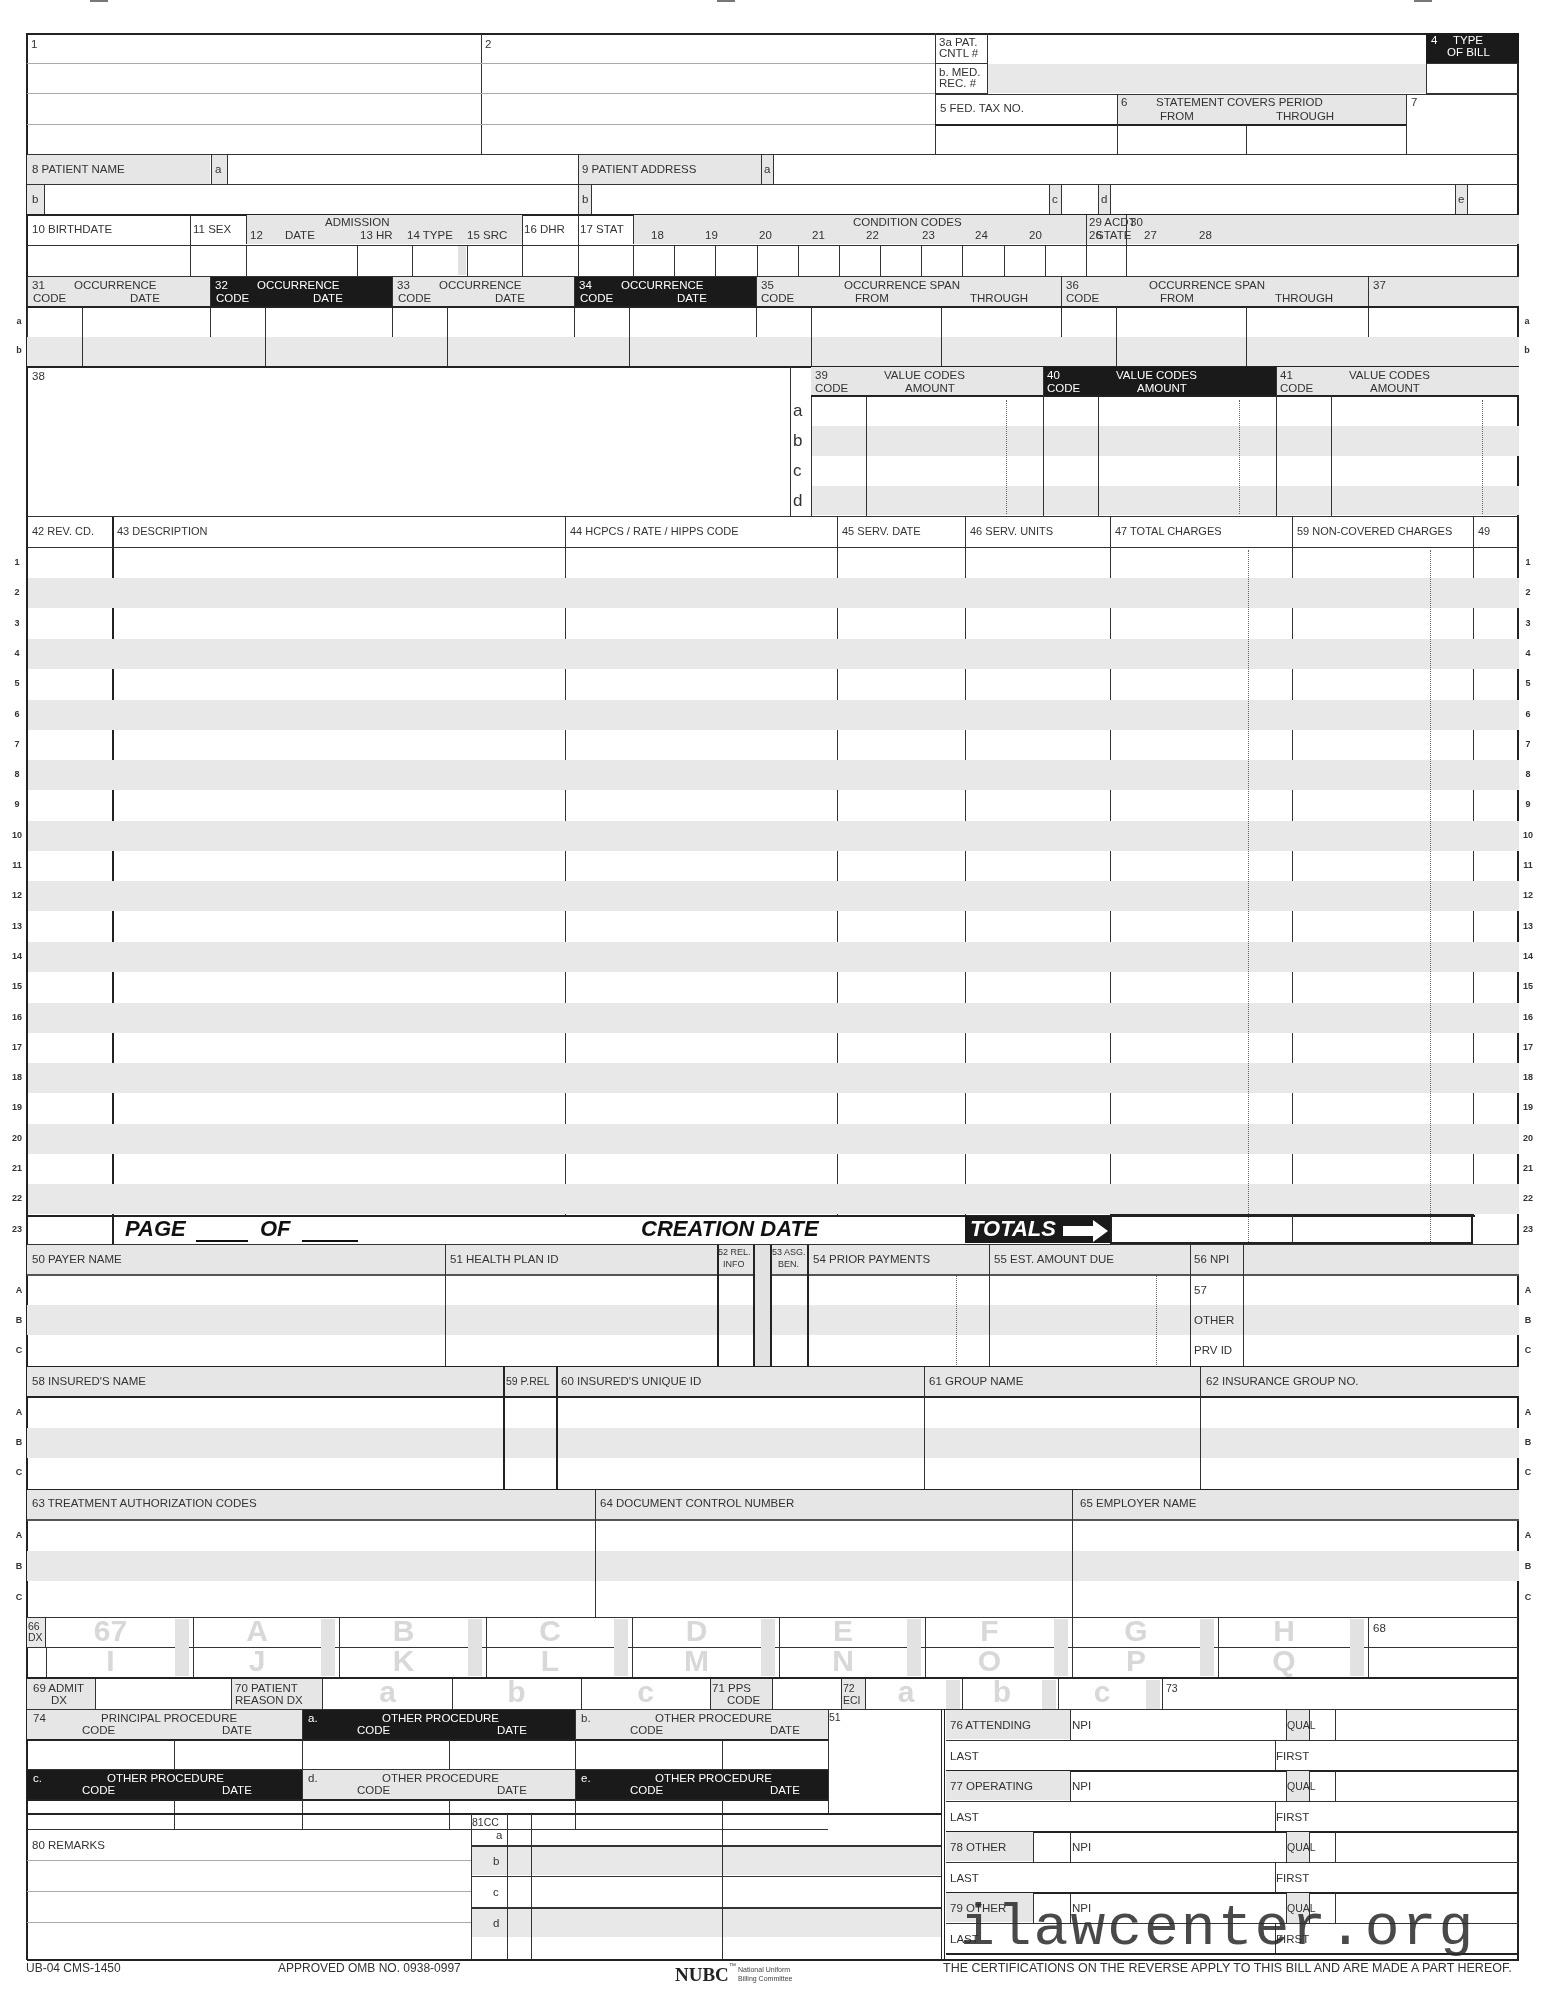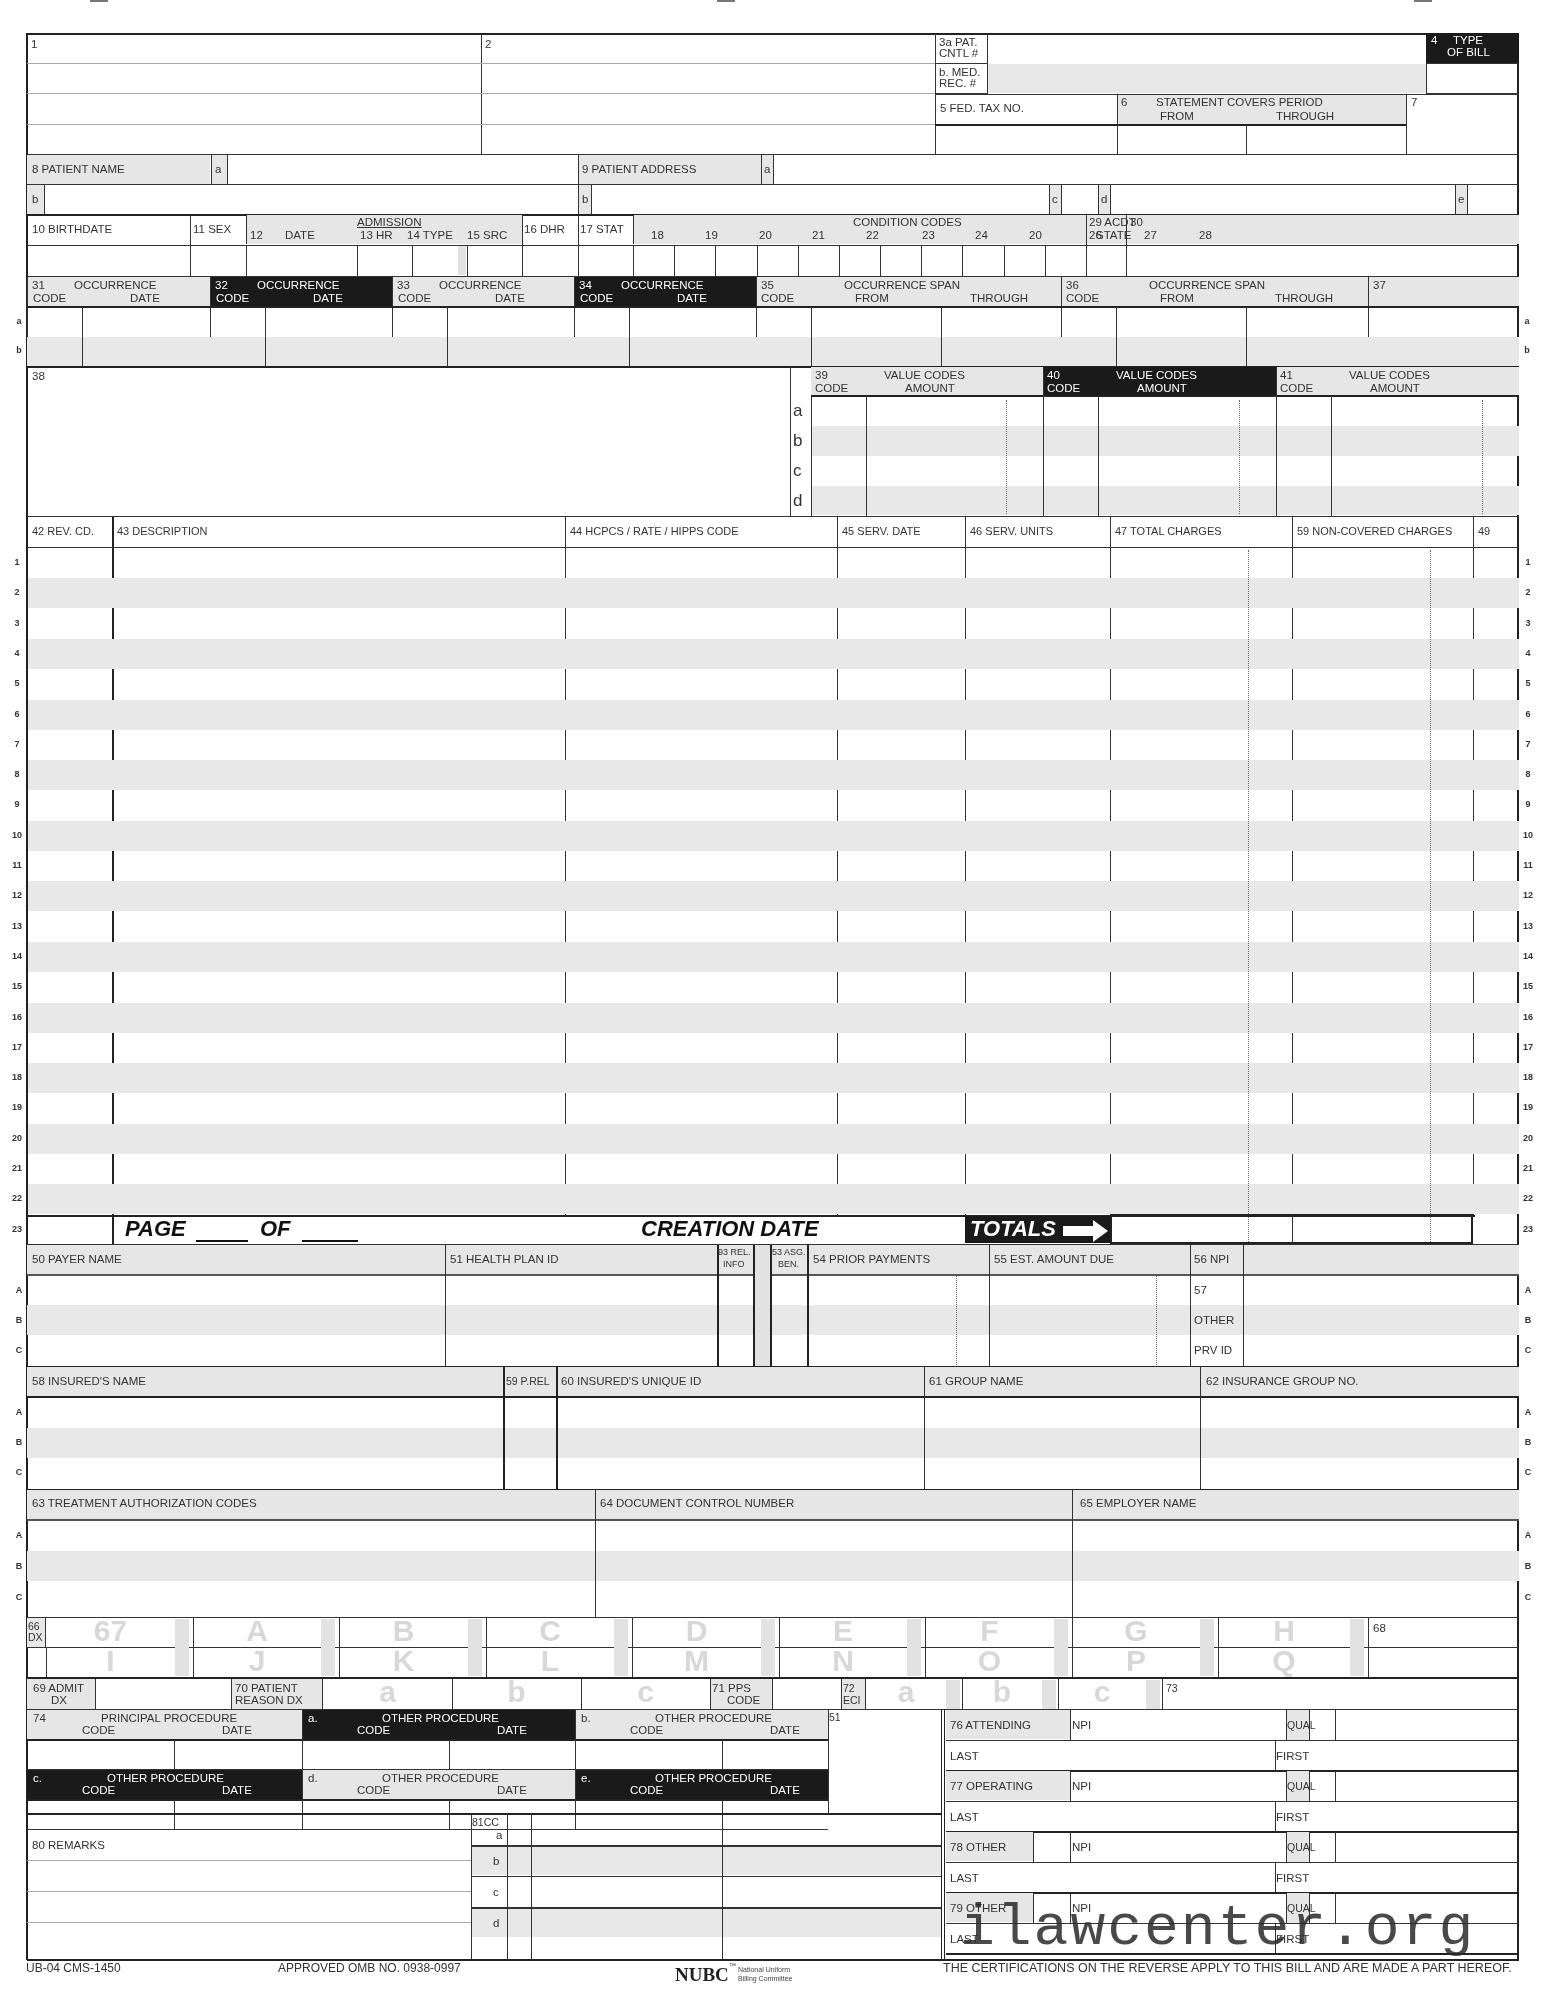--- a/index.html
+++ b/index.html
@@ -102,21 +102,21 @@
 <div class="input" style="left:1112px;top:186px;width:342px;height:28px;"></div>
 <div class="abs hdr" style="left:1455px;top:185px;width:13px;height:29px;border-left:1px solid #333;border-right:1px solid #333;"></div>
 <span class="lbl" style="left:1458px;top:193px;">e</span>
 <div class="input" style="left:1469px;top:186px;width:49px;height:28px;"></div>
 
 <div class="hlt" style="left:27px;top:214px;width:1492px;"></div>
 <span class="lbl" style="left:32px;top:223px;">10 BIRTHDATE</span>
 <div class="vl" style="left:190px;top:215px;height:61px;"></div>
 <span class="lbl" style="left:193px;top:223px;">11 SEX</span>
 <div class="abs hdr" style="left:246px;top:215px;width:276px;height:29px;border-left:1px solid #333;"></div>
-<span class="lbl" style="left:357px;top:216px;text-decoration:underline;">ADMISSION</span>
+<span class="lbl" style="left:325px;top:216px;">ADMISSION</span>
 <span class="lbl" style="left:250px;top:229px;">12</span>
 <span class="lbl" style="left:285px;top:229px;">DATE</span>
 <span class="lbl" style="left:360px;top:229px;">13 HR</span>
 <span class="lbl" style="left:407px;top:229px;">14 TYPE</span>
 <span class="lbl" style="left:467px;top:229px;">15 SRC</span>
 <div class="vl" style="left:522px;top:215px;height:61px;"></div>
 <span class="lbl" style="left:524px;top:223px;">16 DHR</span>
 <div class="vl" style="left:578px;top:215px;height:61px;"></div>
 <span class="lbl" style="left:580px;top:223px;">17 STAT</span>
 <div class="abs hdr" style="left:633px;top:215px;width:886px;height:29px;border-left:1px solid #333;"></div>
@@ -614,21 +614,21 @@
 <div class="input" style="left:1294px;top:1216px;width:178px;height:26px;"></div>
 
 <div class="hl" style="left:27px;top:1244px;width:1492px;border-color:#333;"></div>
 <div class="abs hdr" style="left:27px;top:1245px;width:1492px;height:29px;"></div>
 <div class="hl" style="left:27px;top:1274px;width:1492px;border-color:#555;border-top-width:2px;"></div>
 <div class="abs shade" style="left:27px;top:1305px;width:1492px;height:30px;"></div>
 <span class="lbl" style="left:32px;top:1253px;">50 PAYER  NAME</span>
 <div class="vl" style="left:445px;top:1245px;height:121px;"></div>
 <span class="lbl" style="left:450px;top:1253px;">51 HEALTH PLAN ID</span>
 <div class="vlt" style="left:717px;top:1245px;height:121px;"></div>
-<span class="lbl" style="left:718px;top:1246px;font-size:9px;">93 REL.</span>
+<span class="lbl" style="left:718px;top:1246px;font-size:9px;">52 REL.</span>
 <span class="lbl" style="left:723px;top:1258px;font-size:9px;">INFO</span>
 <div class="vlt" style="left:753px;top:1245px;height:121px;"></div>
 <div class="abs" style="left:755px;top:1245px;width:16px;height:121px;background:#e2e2e2;"></div>
 <div class="vlt" style="left:770px;top:1245px;height:121px;"></div>
 <span class="lbl" style="left:772px;top:1246px;font-size:9px;">53 ASG.</span>
 <span class="lbl" style="left:778px;top:1258px;font-size:9px;">BEN.</span>
 <div class="vlt" style="left:807px;top:1245px;height:121px;"></div>
 <span class="lbl" style="left:813px;top:1253px;">54 PRIOR PAYMENTS</span>
 <div class="vl" style="left:989px;top:1245px;height:121px;"></div>
 <span class="lbl" style="left:994px;top:1253px;">55 EST. AMOUNT DUE</span>

